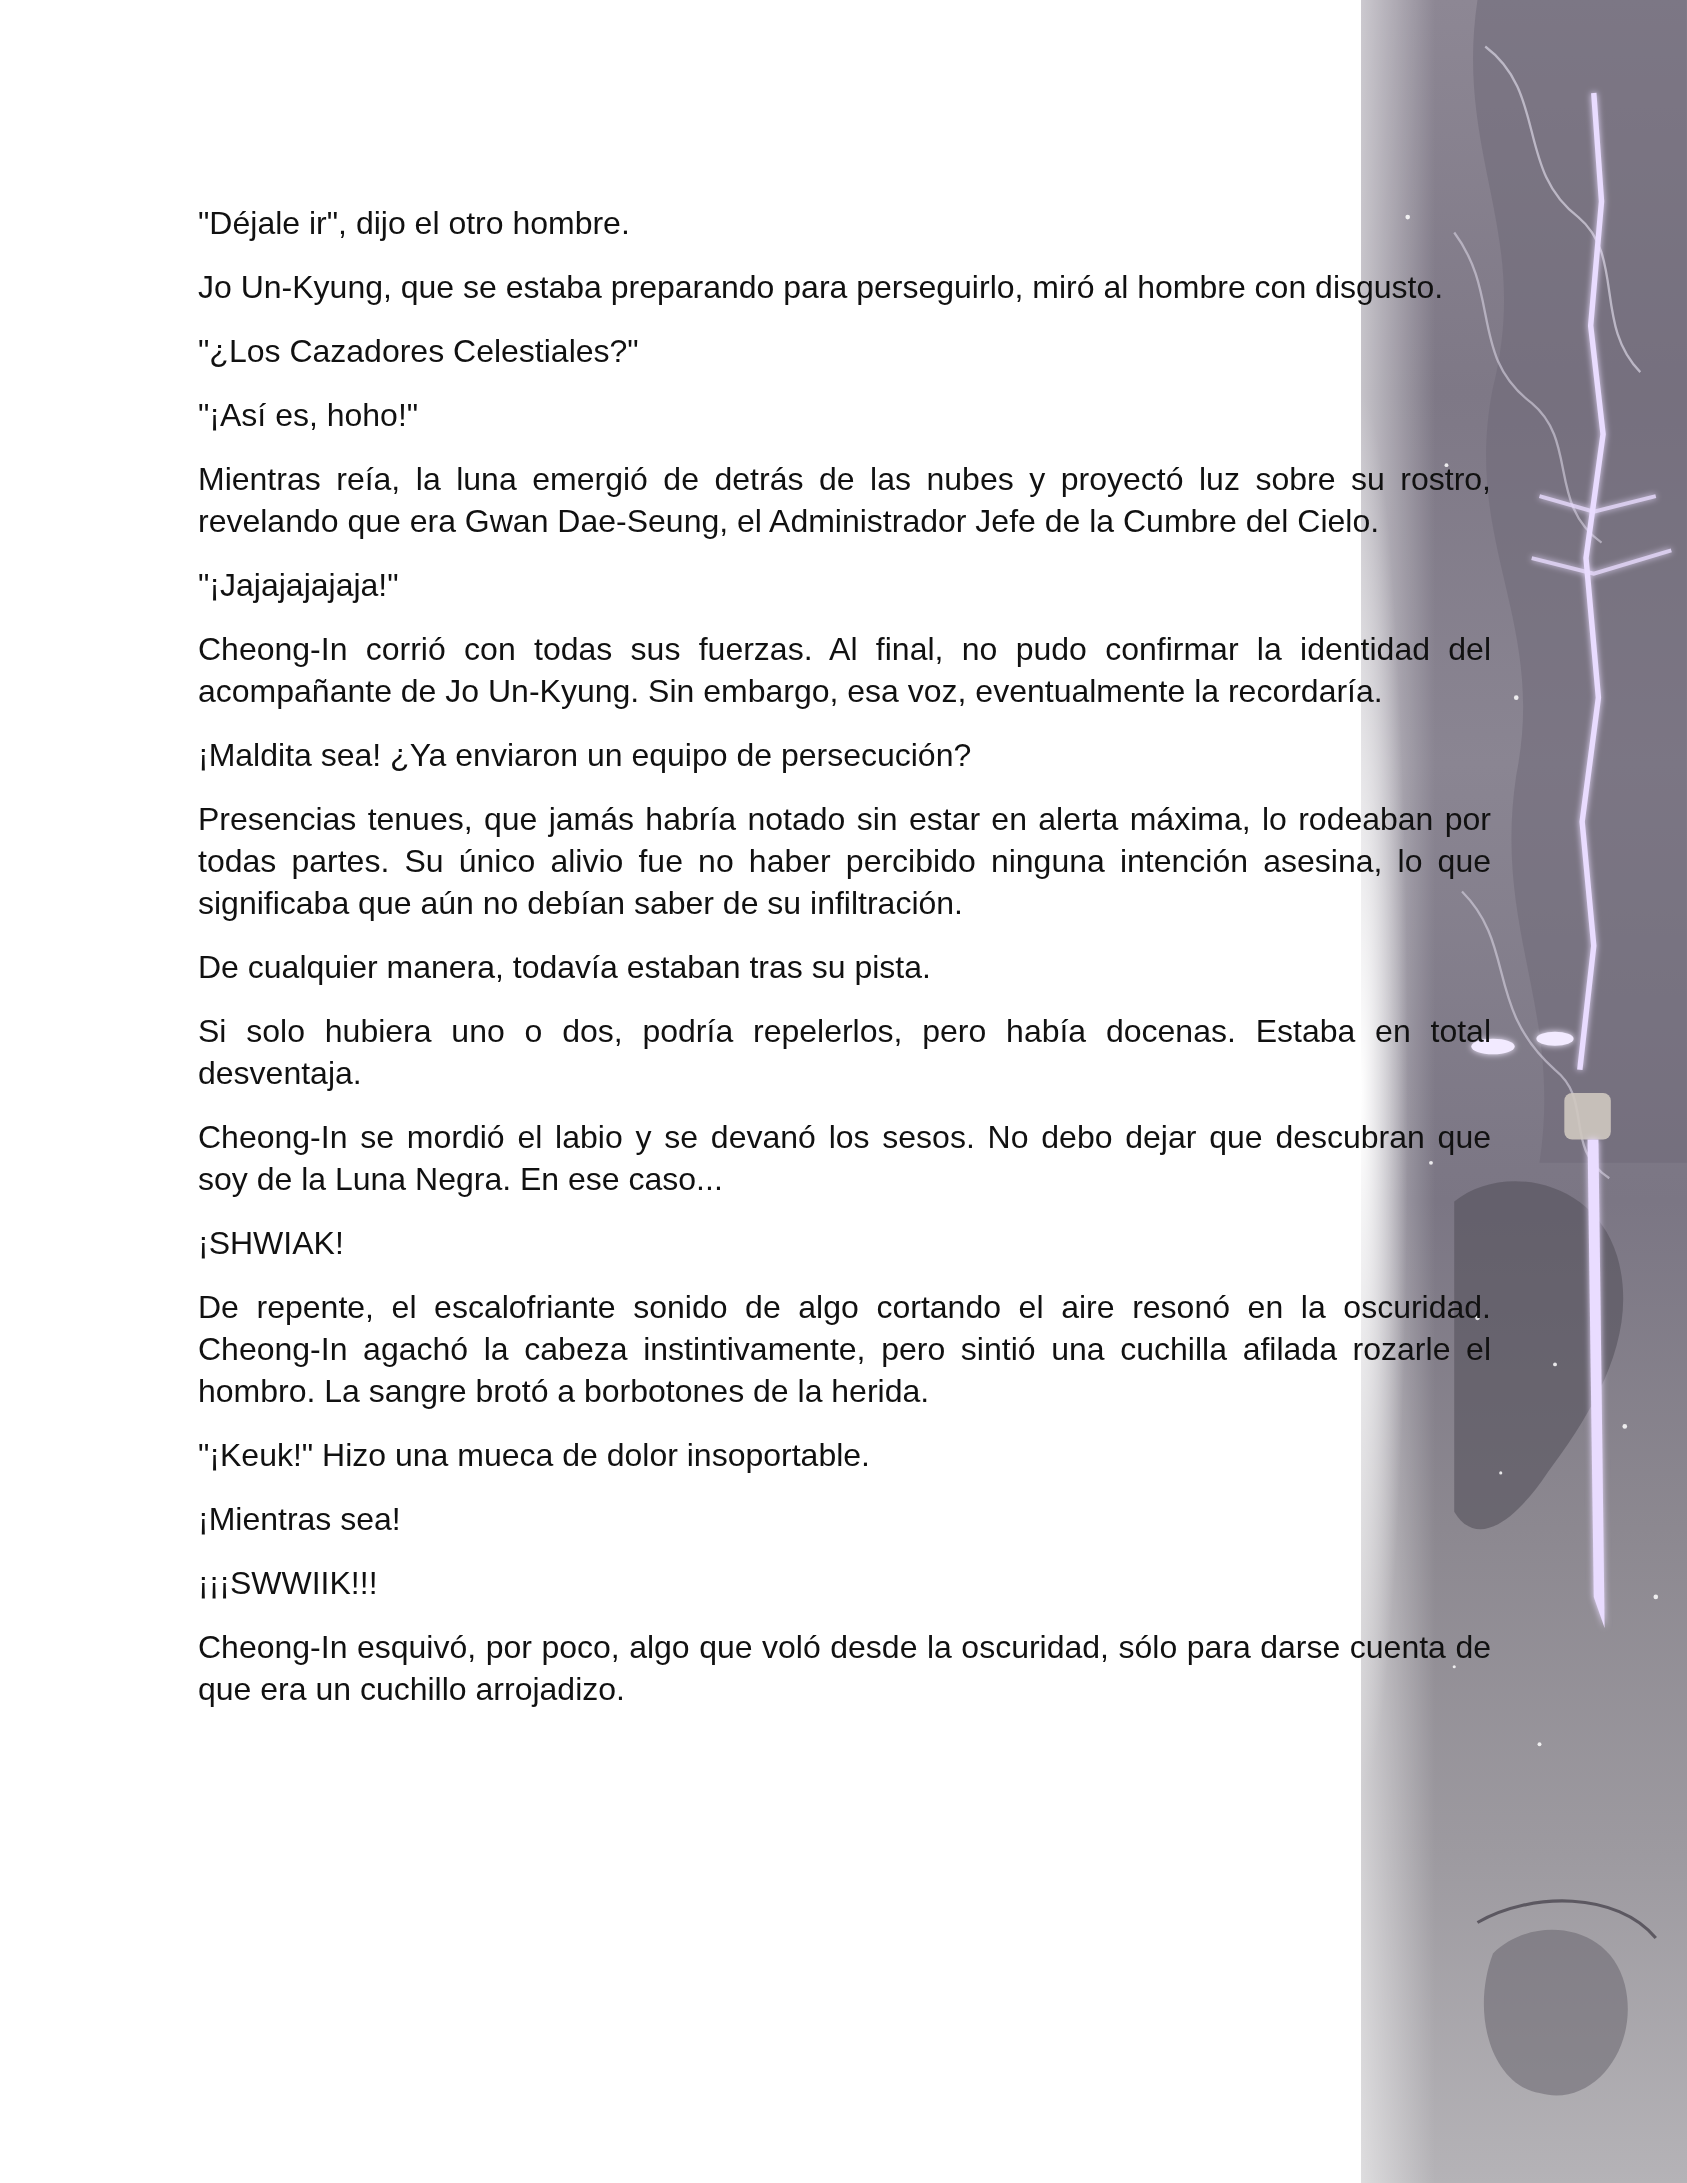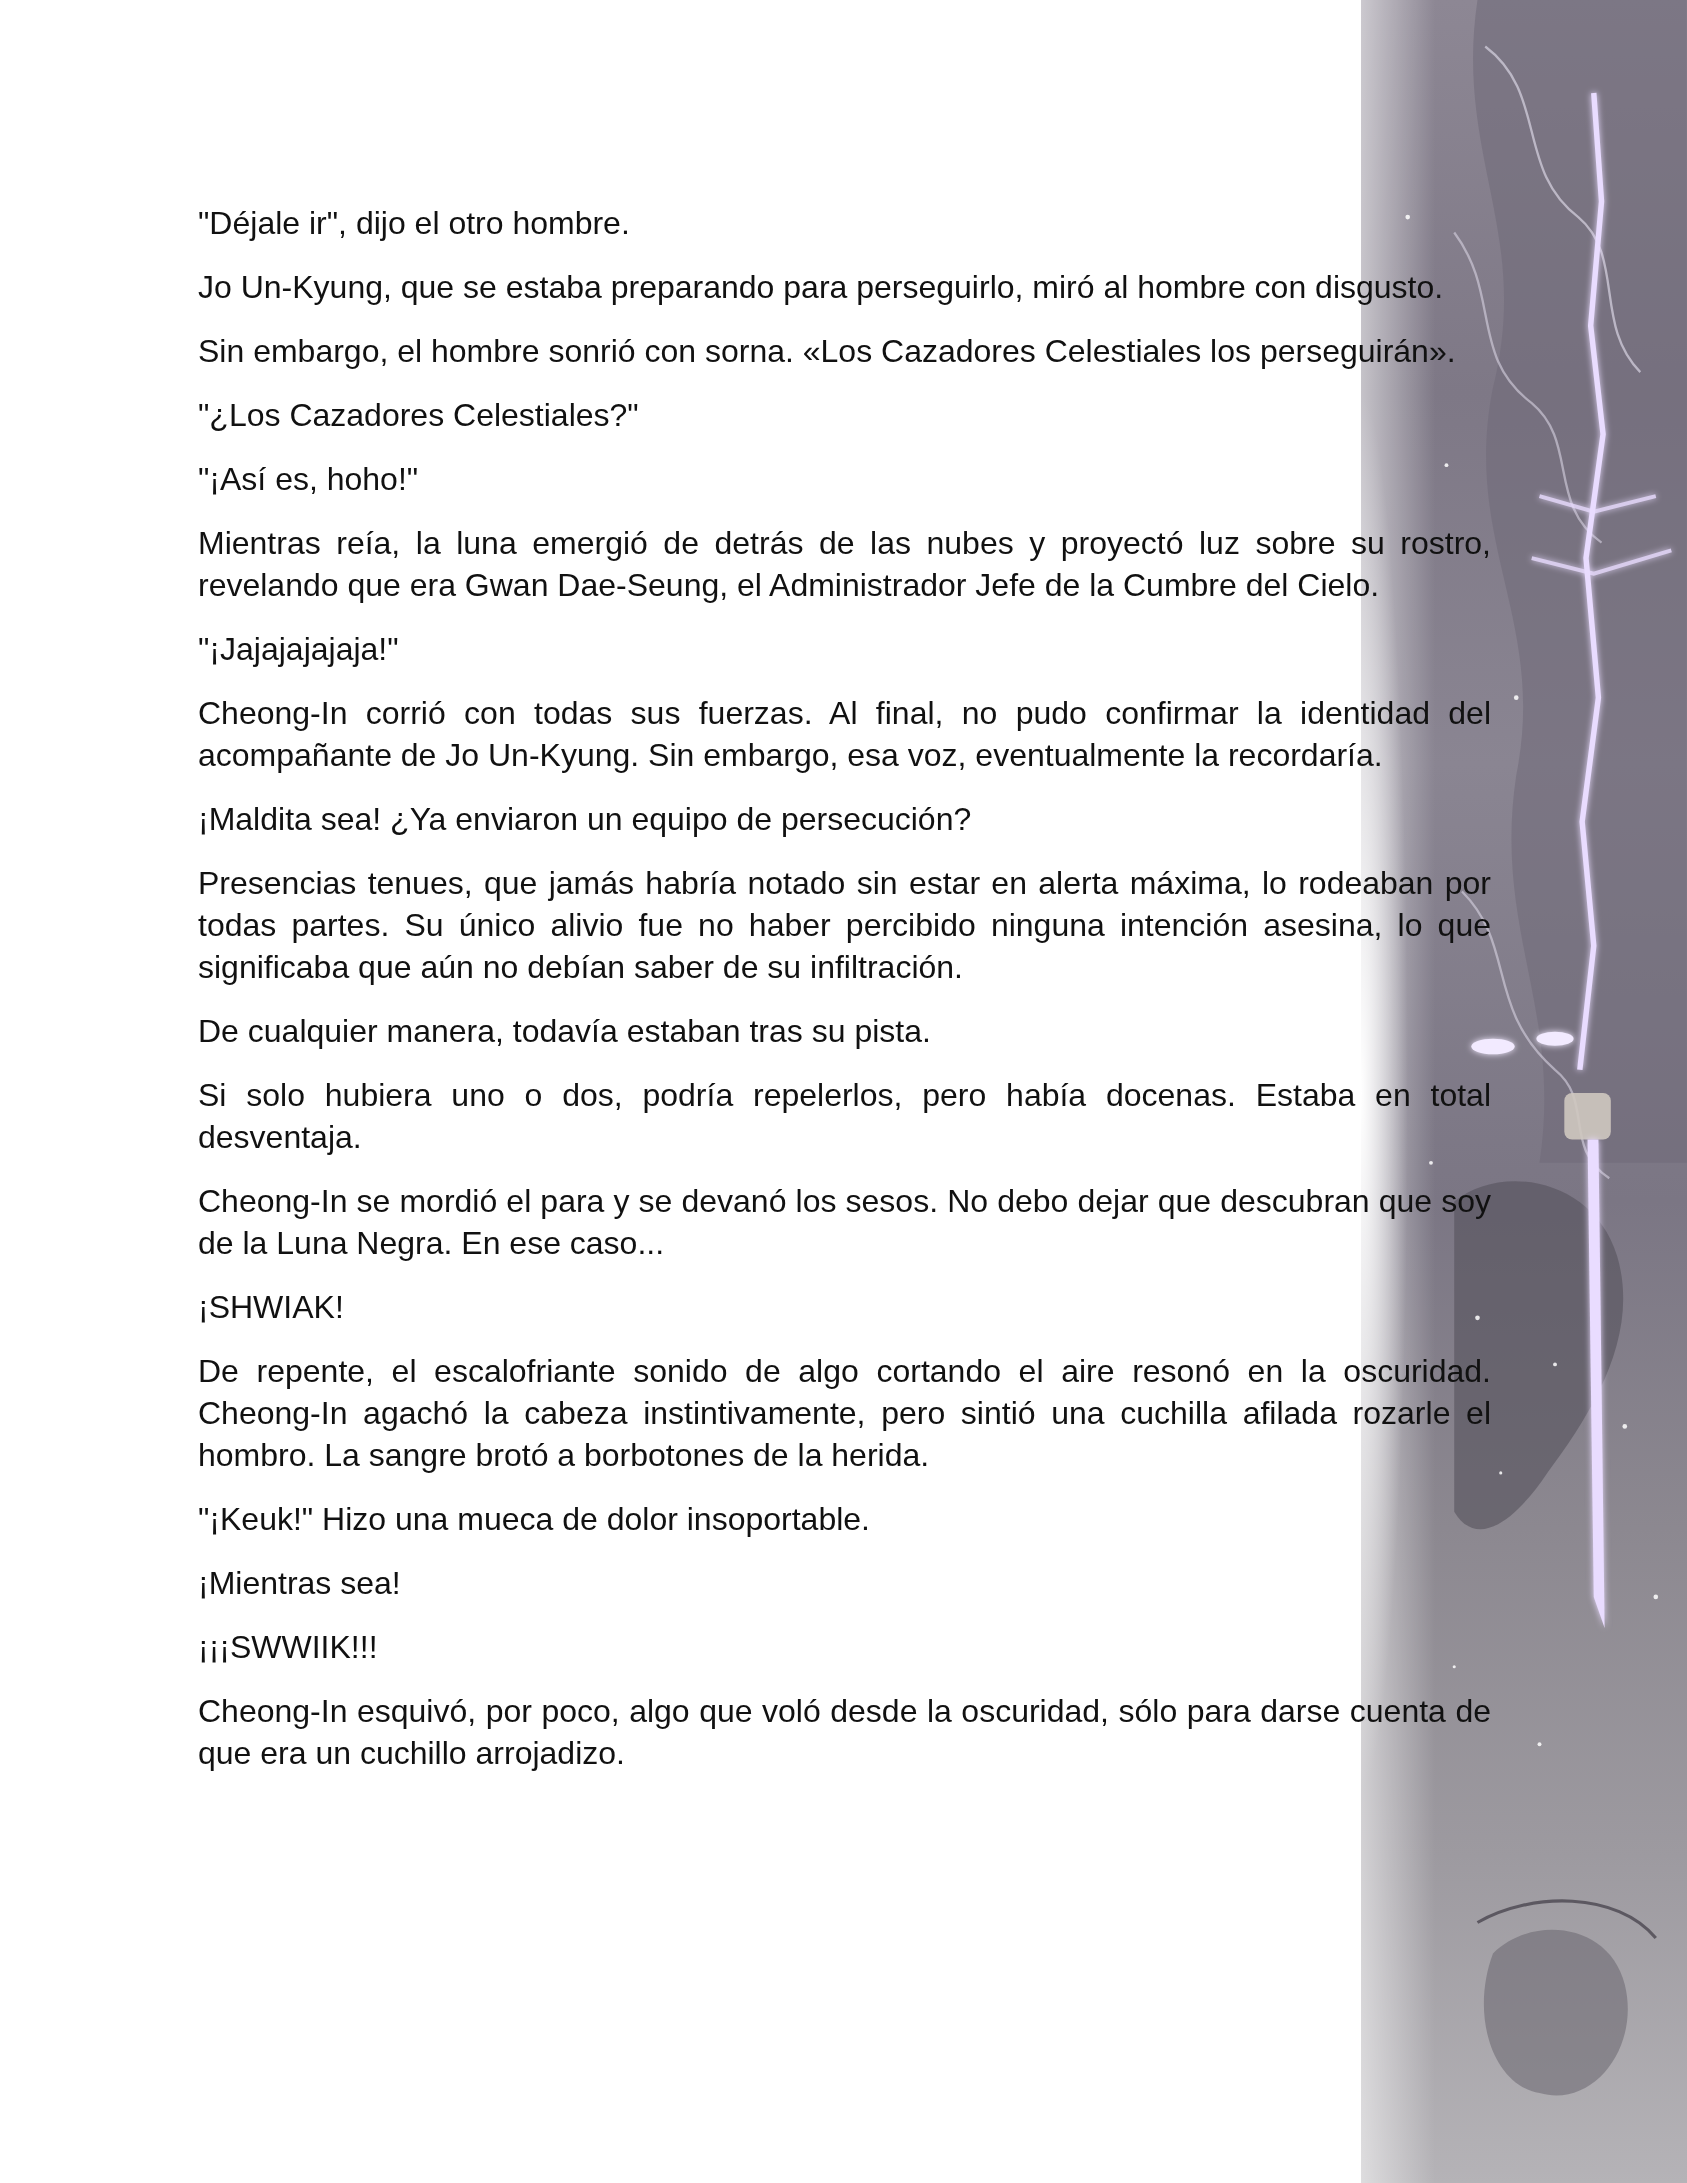--- a/index.html
+++ b/index.html
@@ -74,31 +74,30 @@
       <circle cx="120" cy="2150" r="2"></circle>
         <circle cx="230" cy="2250" r="2.5"></circle>
     </g>
   </svg>
 </div>
 <div class="art-fade"></div>
 
 <div class="page-text">
   <p class="short"><span>"Déjale ir", dijo el otro hombre.</span></p>
   <p class="short"><span>Jo Un-Kyung, que se estaba preparando para perseguirlo, miró al hombre con disgusto.</span></p>
-  <p class="short"><span>Sin embargo, el hombre sonrió con sorna. «Los Cazadores Celestiales los perseguirán».</span></p>
   <p class="short"><span>"¿Los Cazadores Celestiales?"</span></p>
   <p class="short"><span>"¡Así es, hoho!"</span></p>
   <p><span>Mientras reía, la luna emergió de detrás de las nubes y proyectó luz sobre su rostro, revelando que era Gwan Dae-Seung, el Administrador Jefe de la Cumbre del Cielo.</span></p>
   <p class="short"><span>"¡Jajajajajaja!"</span></p>
   <p><span>Cheong-In corrió con todas sus fuerzas. Al final, no pudo confirmar la identidad del acompañante de Jo Un-Kyung. Sin embargo, esa voz, eventualmente la recordaría.</span></p>
   <p class="short"><span class="it">¡Maldita sea! ¿Ya enviaron un equipo de persecución?</span></p>
   <p><span>Presencias tenues, que jamás habría notado sin estar en alerta máxima, lo rodeaban por todas partes. Su único alivio fue no haber percibido ninguna intención asesina, lo que significaba que aún no debían saber de su infiltración.</span></p>
   <p class="short"><span>De cualquier manera, todavía estaban tras su pista.</span></p>
   <p><span>Si solo hubiera uno o dos, podría repelerlos, pero había docenas. Estaba en total desventaja.</span></p>
-  <p><span>Cheong-In se mordió el para y se devanó los sesos. </span><span class="it">No debo dejar que descubran que soy de la Luna Negra. En ese caso...</span></p>
+  <p><span>Cheong-In se mordió el labio y se devanó los sesos. </span><span class="it">No debo dejar que descubran que soy de la Luna Negra. En ese caso...</span></p>
   <p class="short"><span>¡SHWIAK!</span></p>
   <p><span>De repente, el escalofriante sonido de algo cortando el aire resonó en la oscuridad. Cheong-In agachó la cabeza instintivamente, pero sintió una cuchilla afilada rozarle el hombro. La sangre brotó a borbotones de la herida.</span></p>
   <p class="short"><span>"¡Keuk!" Hizo una mueca de dolor insoportable.</span></p>
   <p class="short"><span class="it">¡Mientras sea!</span></p>
   <p class="short"><span>¡¡¡SWWIIK!!!</span></p>
   <p><span>Cheong-In esquivó, por poco, algo que voló desde la oscuridad, sólo para darse cuenta de que era un cuchillo arrojadizo.</span></p>
 </div>
 
 
 </body></html>

